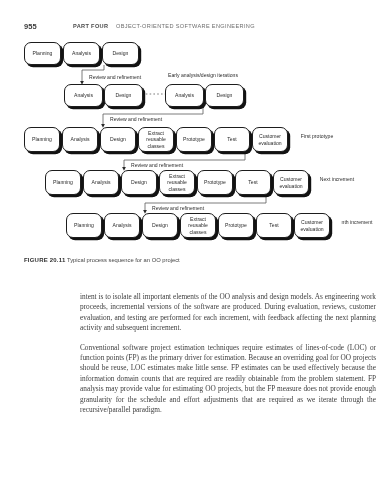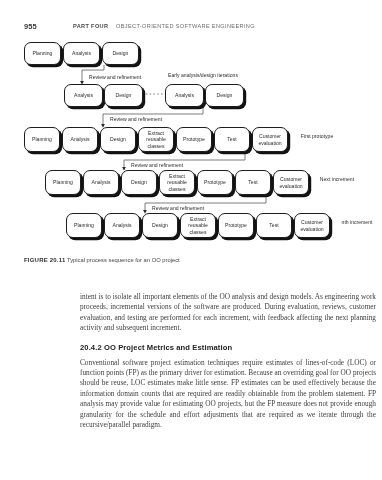--- a/index.html
+++ b/index.html
@@ -284,15 +284,14 @@
   <div class="sidelabel" style="left:337px; top:183px; width:40px;">nth increment</div>
 </div>
 
 <div class="caption">
   <span class="cap-lead">FIGURE 20.11</span>
   <span>Typical process sequence for an OO project</span>
 </div>
 
 <div class="body-col">
   <p>intent is to isolate all important elements of the OO analysis and design models. As engineering work proceeds, incremental versions of the software are produced. During evaluation, reviews, customer evaluation, and testing are performed for each increment, with feedback affecting the next planning activity and subsequent increment.</p>
-  <h3 class="subhead">20.4.2  OO Project Metrics and Estimation</h3>
   <p>Conventional software project estimation techniques require estimates of lines-of-code (LOC) or function points (FP) as the primary driver for estimation. Because an overriding goal for OO projects should be reuse, LOC estimates make little sense. FP estimates can be used effectively because the information domain counts that are required are readily obtainable from the problem statement. FP analysis may provide value for estimating OO projects, but the FP measure does not provide enough granularity for the schedule and effort adjustments that are required as we iterate through the recursive/parallel paradigm.</p>
 </div>
 
 </body></html>

